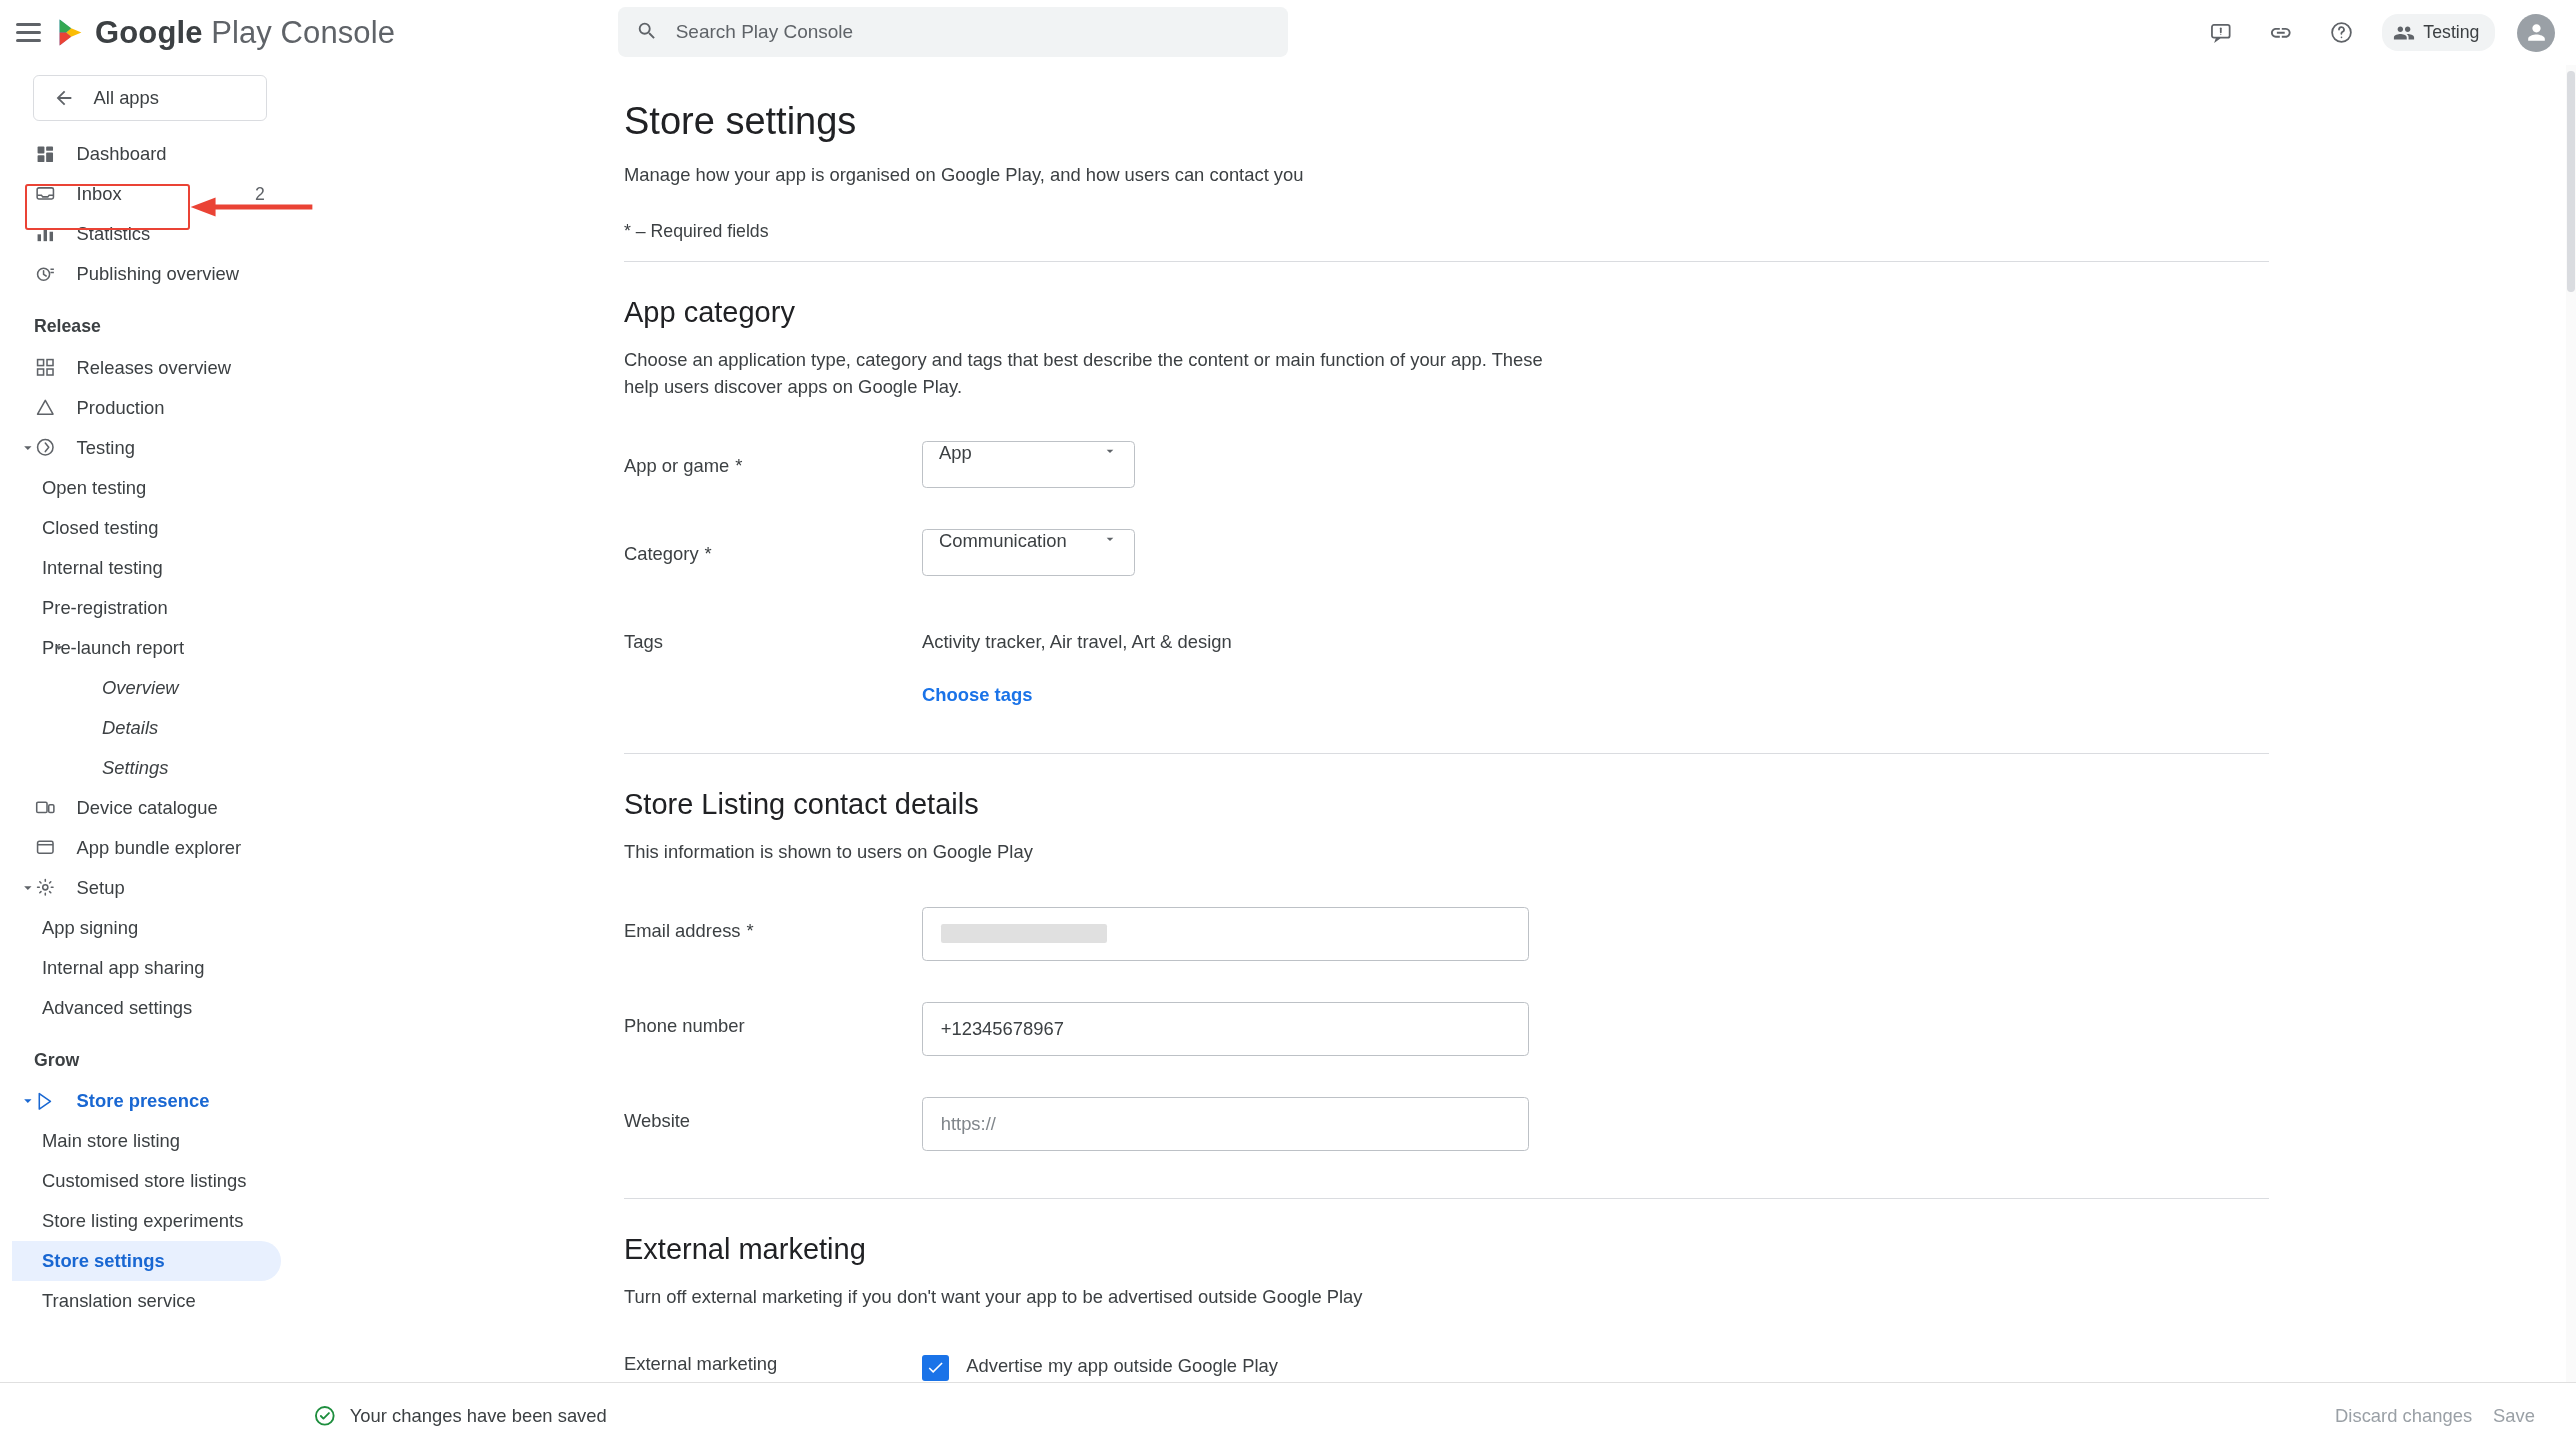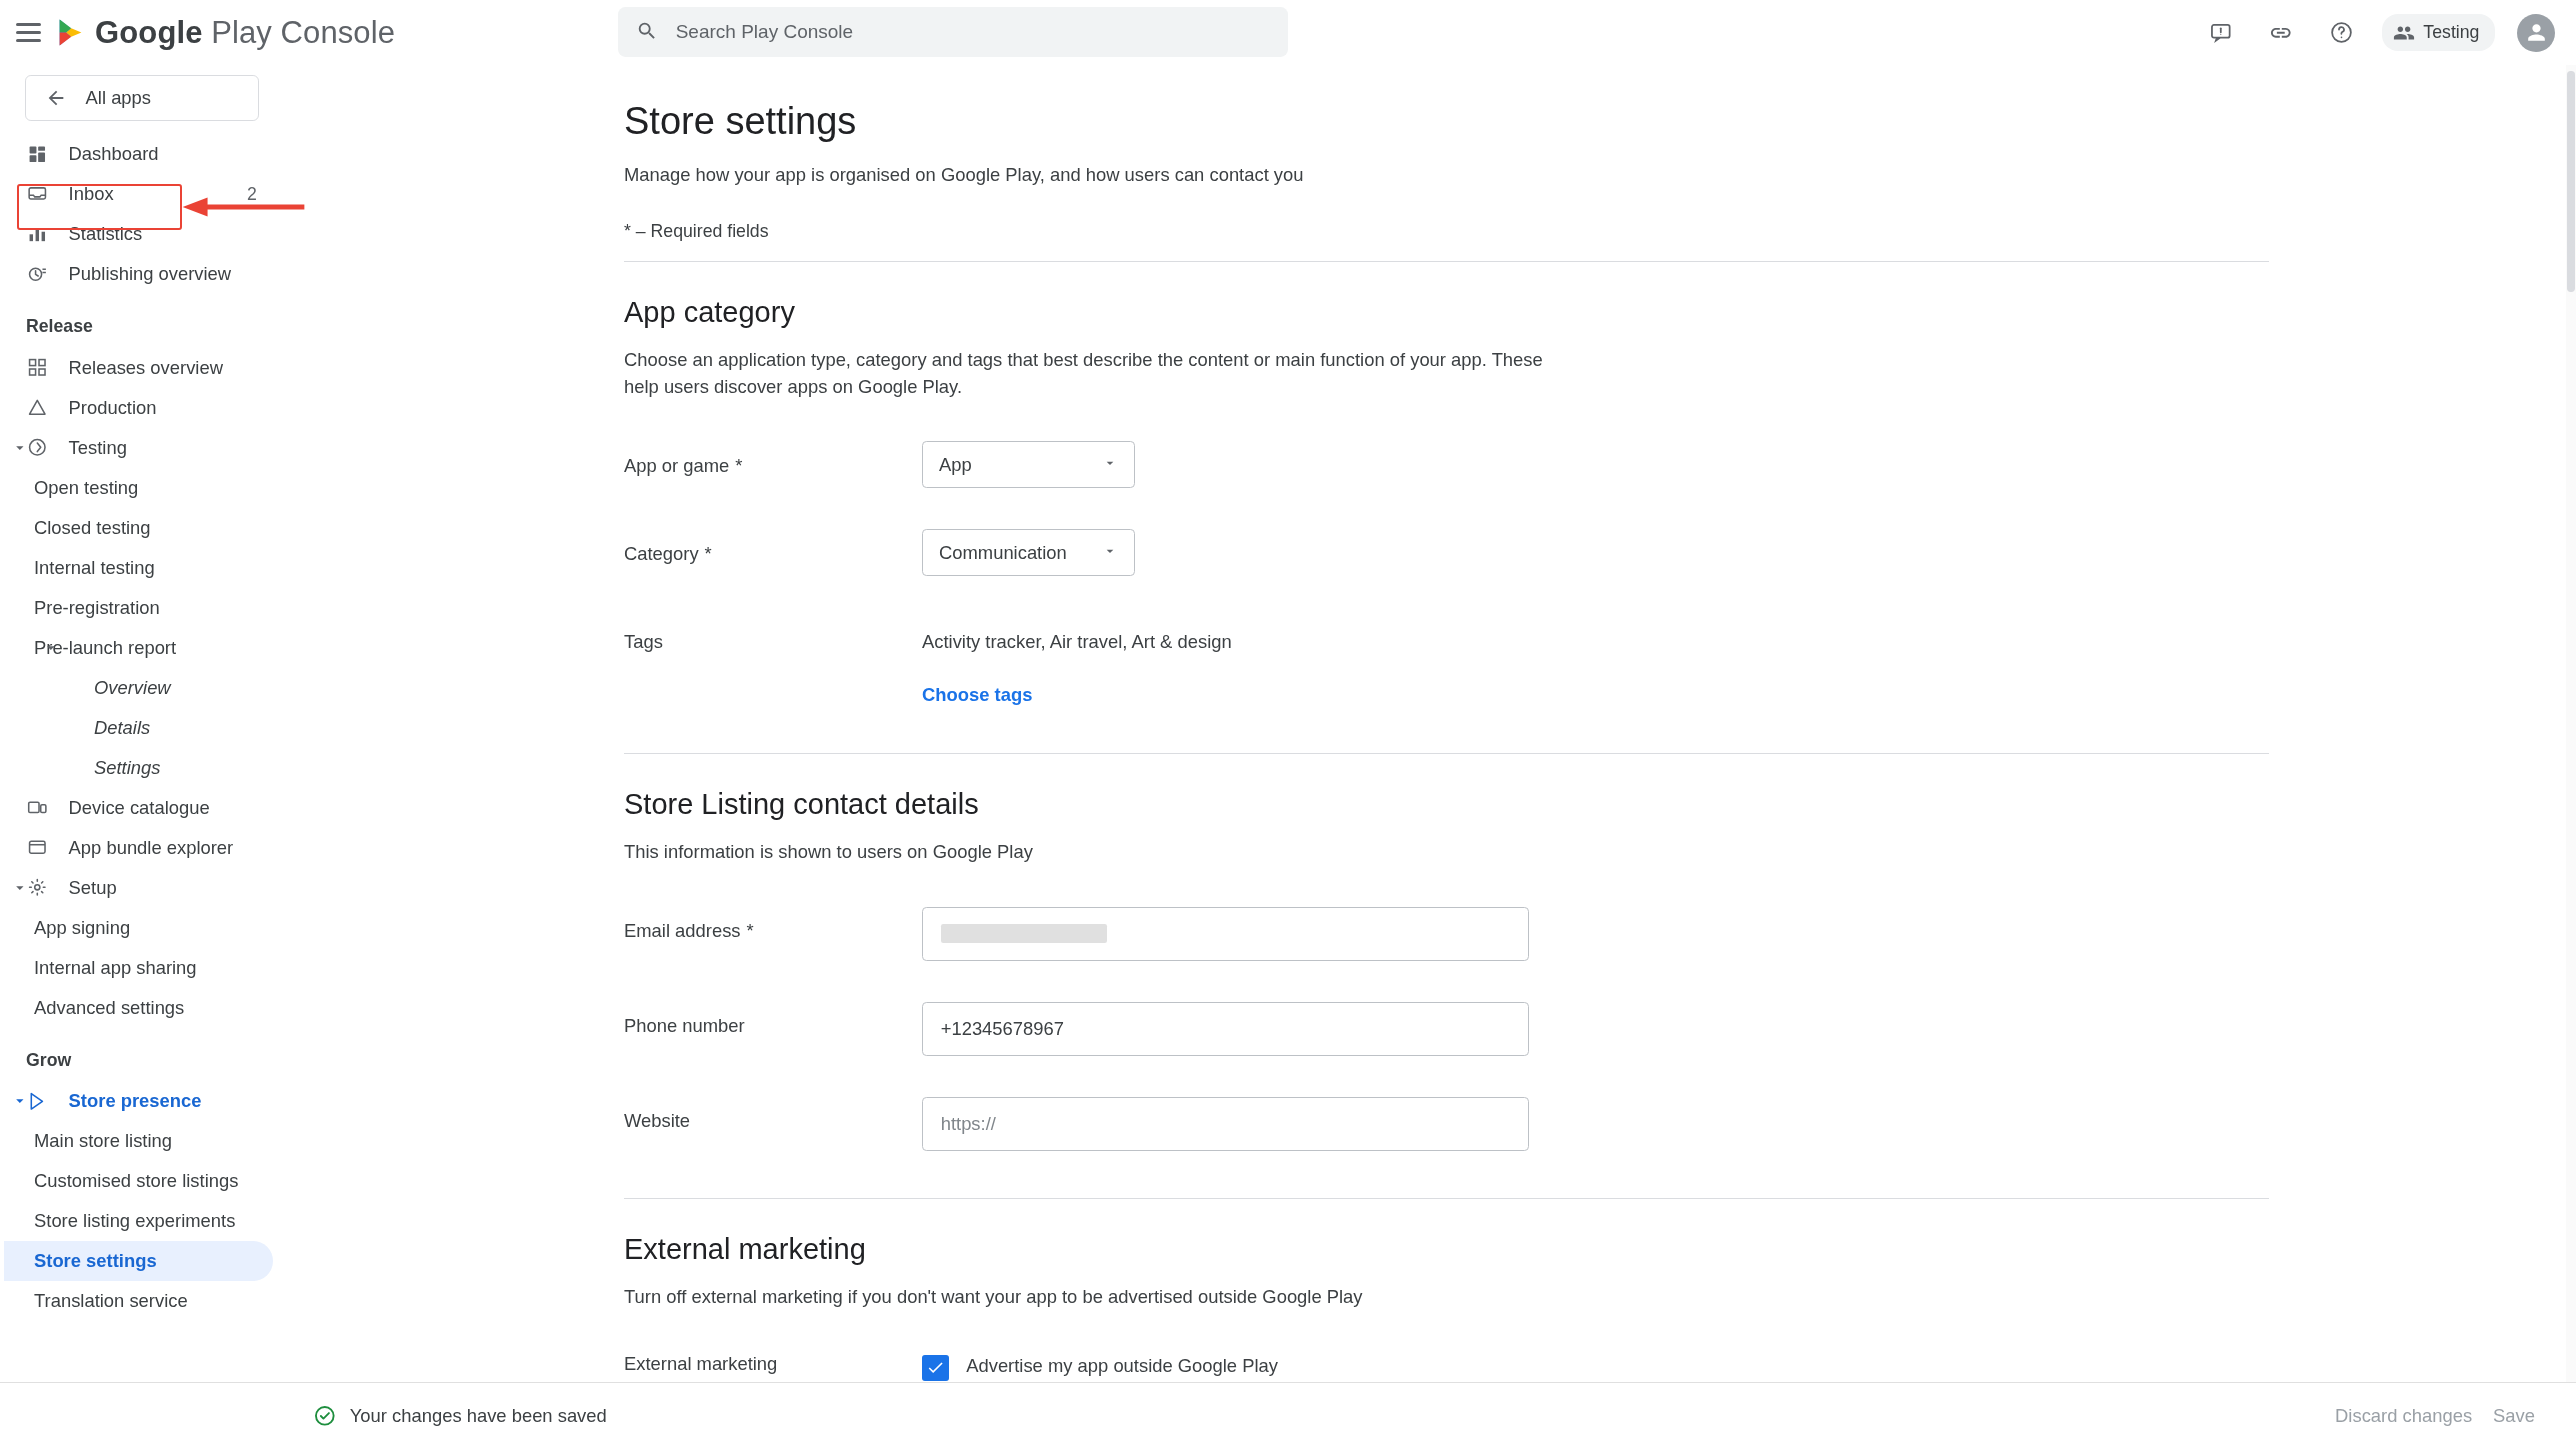--- a/index.html
+++ b/index.html
@@ -51,21 +51,21 @@
     background: #f1f3f4; border-radius: 16px; height: 37px; padding: 0 16px 0 10.3px;
     font-size: 17.7px; color: #3c4043;
   }
   .avatar {
     width: 38px; height: 38px; border-radius: 50%;
     background: #9aa0a6; display: flex; align-items: center; justify-content: center;
   }
 
   
   .sidebar {
-    position: absolute; left: 4px; top: 65px; width: 589px; height: 1317px;
+    position: absolute; left: 12px; top: 65px; width: 589px; height: 1317px;
     background: #ffffff; overflow: hidden;
   }
   .all-apps {
     display: flex; align-items: center; gap: 19px;
     margin: 10.3px 0 0 20.6px; width: 234px; height: 46px;
     border: 0.7px solid #dadce0; border-radius: 5.9px; padding-left: 19px;
     font-size: 18.4px; color: #3c4043; cursor: pointer;
   }
   .nav-list { margin-top: 13.2px; }
   .nav-item {
@@ -114,21 +114,21 @@
 
   .sect-title { font-size: 29px; font-weight: 400; margin: 35px 0 0 0; }
   .sect-desc { font-size: 18.4px; color: #3c4043; margin-top: 17.7px; line-height: 1.45; max-width: 920px; }
 
   .field-row { display: flex; align-items: flex-start; margin-top: 41px; }
   .field-label { width: 298px; font-size: 18.4px; color: #3c4043; padding-top: 13.2px; flex: none; }
   .field-label .req { color: #3c4043; margin-left: 5.9px; }
 
   .select-box {
     width: 213px; height: 47px; border: 0.7px solid #bdc1c6; border-radius: 4.4px;
-    display: flex; align-items: center; padding: 0 13.2px 0 16px;
+    display: flex; align-items: flex-start; padding: 0 13.2px 0 16px;
     font-size: 18.4px; color: #3c4043; cursor: pointer; position: relative;
   }
   .select-box .tri { position: absolute; right: 16px; }
 
   .tags-value { font-size: 18.4px; color: #3c4043; padding-top: 13.2px; }
   .link { color: #1a73e8; font-weight: 700; font-size: 18.4px; cursor: pointer; }
   .manage-tags { margin: 31px 0 0 298px; }
 
   .text-input {
     width: 607px; height: 54px; border: 0.7px solid #bdc1c6; border-radius: 4.4px;

